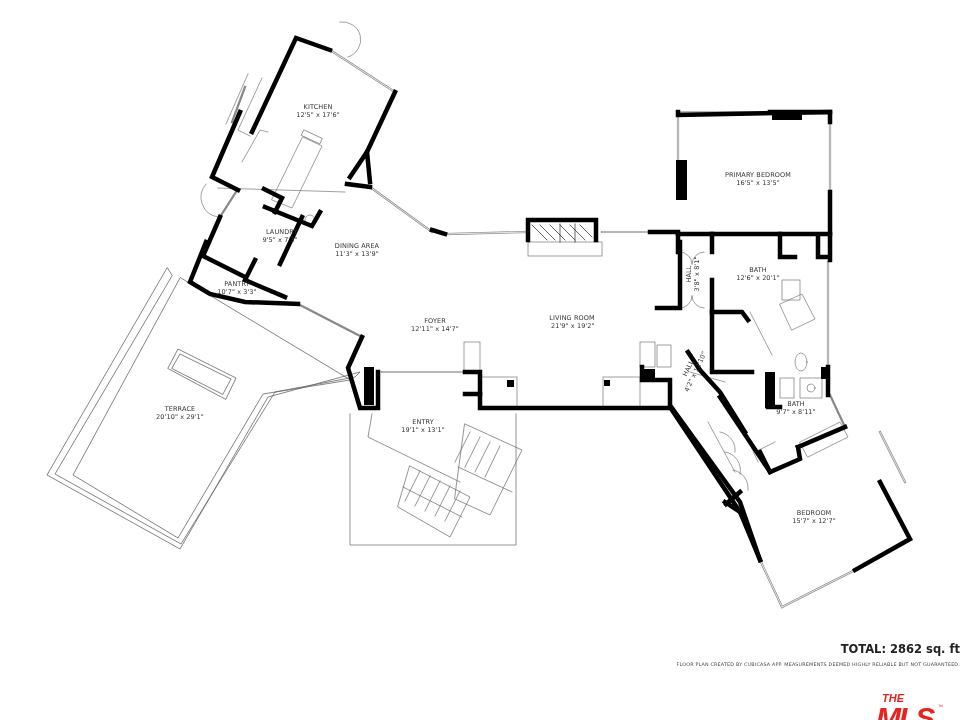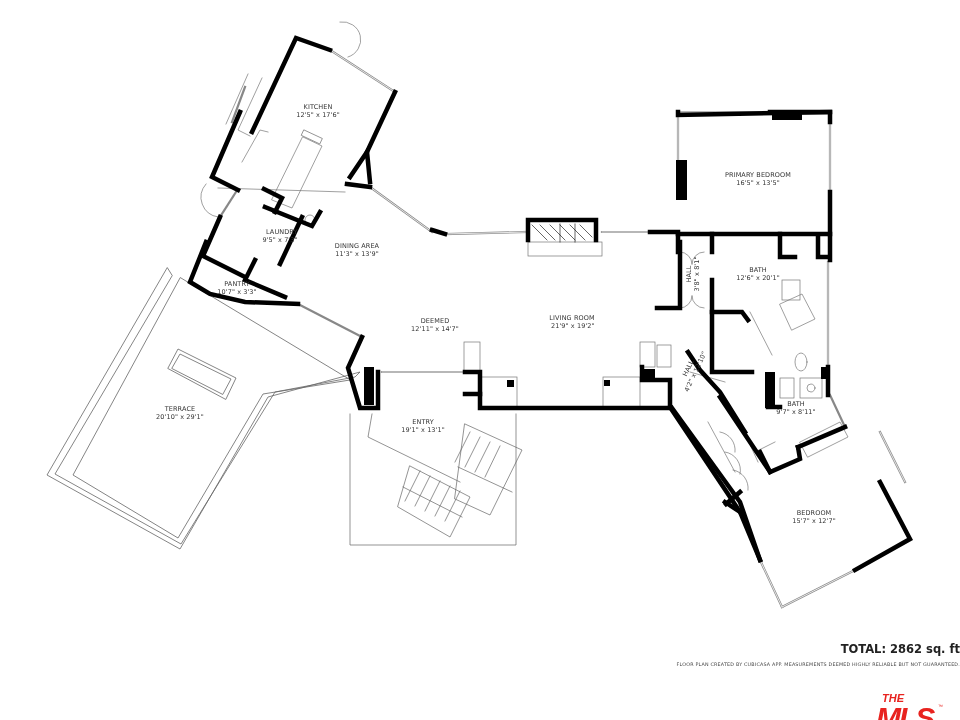--- a/index.html
+++ b/index.html
@@ -188,21 +188,21 @@
         <line x1="560" y1="212" x2="560" y2="230"></line>
         <line x1="575" y1="212" x2="575" y2="230"></line>
       </g>
     </g>
   </svg>
 
   <div class="room-label" style="left:318px;top:99px;"><span>KITCHEN</span><span class="dim">12'5" x 17'6"</span></div>
   <div class="room-label" style="left:280px;top:224px;text-align:right;"><span>LAUNDRY</span><span class="dim">9'5" x 7'3"</span></div>
   <div class="room-label" style="left:237px;top:276px;"><span>PANTRY</span><span class="dim">10'7" x 3'3"</span></div>
   <div class="room-label" style="left:357px;top:238px;"><span>DINING AREA</span><span class="dim">11'3" x 13'9"</span></div>
-  <div class="room-label" style="left:435px;top:313px;"><span>DEEMED</span><span class="dim">12'11" x 14'7"</span></div>
+  <div class="room-label" style="left:435px;top:313px;"><span>FOYER</span><span class="dim">12'11" x 14'7"</span></div>
   <div class="room-label" style="left:572px;top:310px;text-align:right;"><span>LIVING ROOM</span><span class="dim">21'9" x 19'2"</span></div>
   <div class="room-label" style="left:180px;top:401px;"><span>TERRACE</span><span class="dim">20'10" x 29'1"</span></div>
   <div class="room-label" style="left:423px;top:414px;"><span>ENTRY</span><span class="dim">19'1" x 13'1"</span></div>
   <div class="room-label" style="left:758px;top:167px;"><span>PRIMARY BEDROOM</span><span class="dim">16'5" x 13'5"</span></div>
   <div class="room-label rot" style="left:693px;top:262px;"><span>HALL</span><span class="dim">3'8" x 8'1"</span></div>
   <div class="room-label" style="left:758px;top:262px;"><span>BATH</span><span class="dim">12'6" x 20'1"</span></div>
   <div class="room-label" style="left:692px;top:358px;transform:translate(-50%,-50%) rotate(-65deg);"><span>HALL</span><span class="dim">4'2" x 12'10"</span></div>
   <div class="room-label" style="left:796px;top:396px;"><span>BATH</span><span class="dim">9'7" x 8'11"</span></div>
   <div class="room-label" style="left:814px;top:505px;"><span>BEDROOM</span><span class="dim">15'7" x 12'7"</span></div>
 </div>

